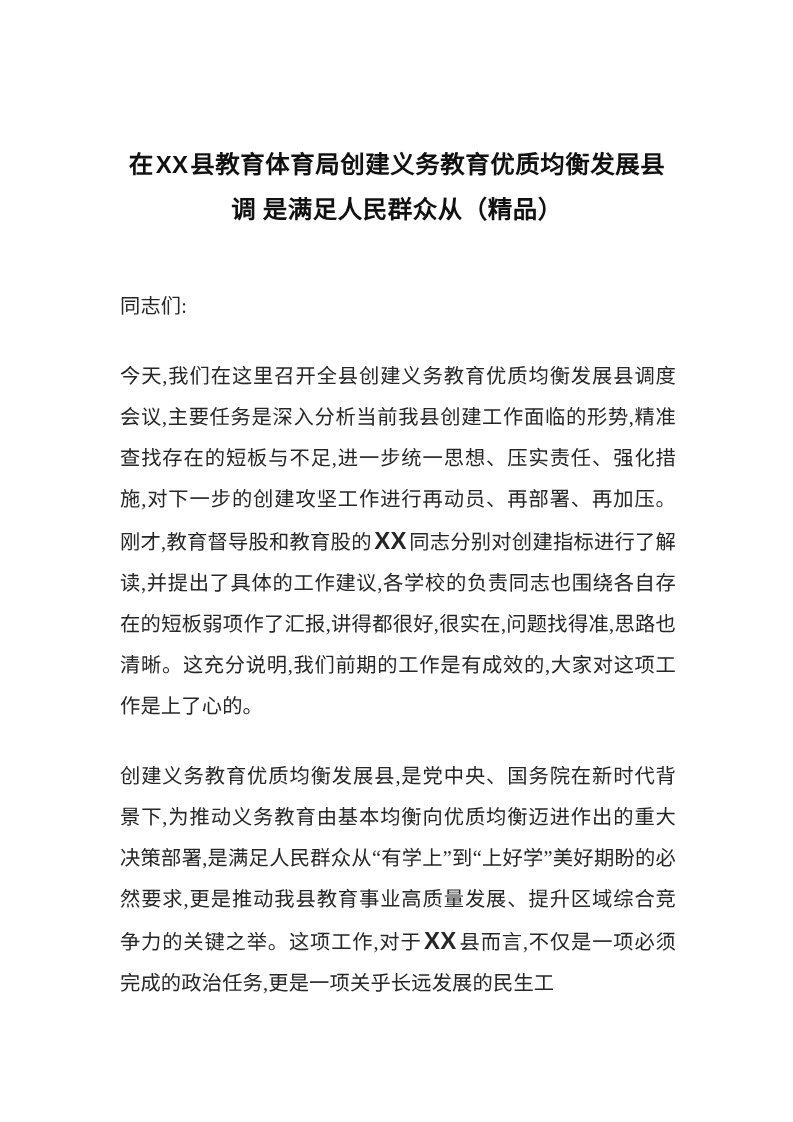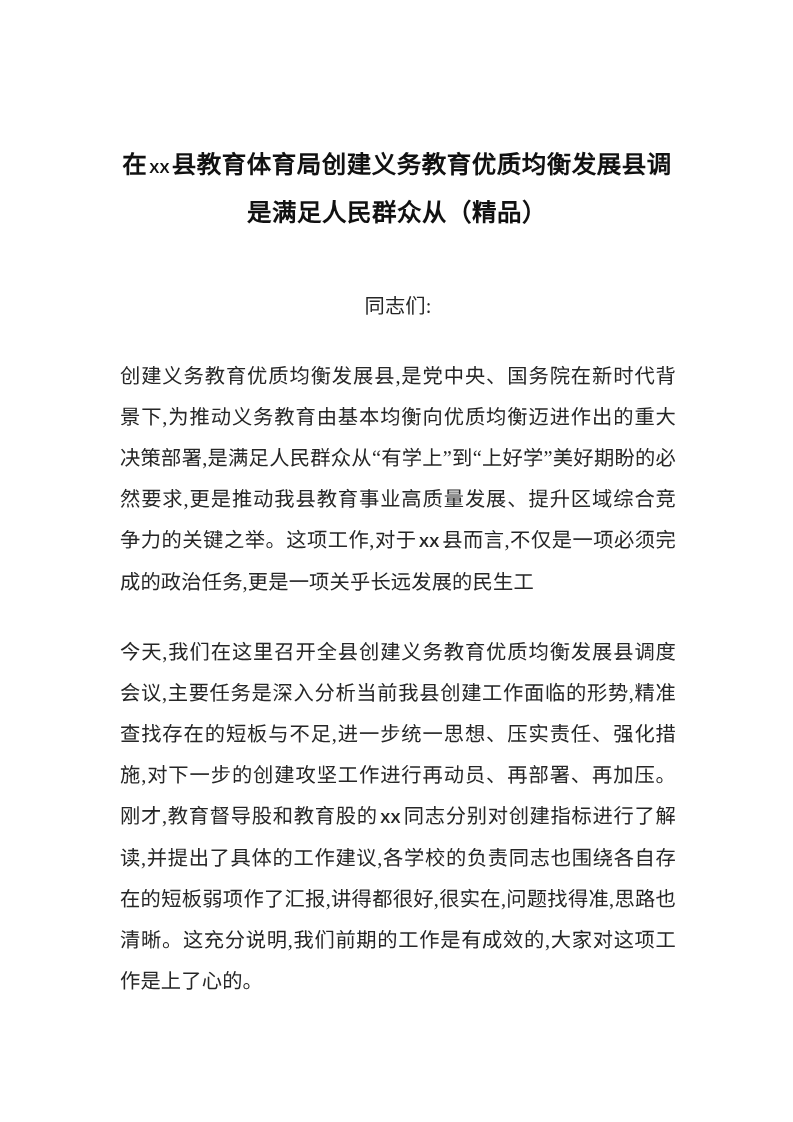--- a/index.html
+++ b/index.html
@@ -55,52 +55,52 @@
     color: #262626;
     text-align: justify;
     text-justify: inter-character;
     letter-spacing: 0.15px;
     margin: 0;
     text-indent: 0;
   }
 
   
   .para.salutation {
-    text-align: center;
+    text-align: left;
     margin-bottom: 29px;
   }
 
   .para + .para {
     margin-top: 29px;
   }
 
   
   .para.clipped {
     text-align: justify;
   }
 
   .latin {
     font-family: "Liberation Sans", "DejaVu Sans", sans-serif;
     font-weight: 700;
     letter-spacing: 0.2px;
     padding: 0 2.5px;
-    font-size: 15px;
+    font-size: 24px;
   }
 </style>
 </head>
 <body>
 
 <div id="page" style="height: 1122px;">
 
   <h1 class="doc-title">
     <span><span>在</span><span class="latin">XX</span><span>县教育体育局创建义务教育优质均衡发展县调</span></span>
     <span>是满足人民群众从（精品）</span>
   </h1>
 
   <div class="doc-body">
     <p class="para salutation">同志们:</p>
     <div id="paragraph-container">
+        <p class="para"><span>今天,我们在这里召开全县创建义务教育优质均衡发展县调度会议,主要任务是深入分析当前我县创建工作面临的形势,精准查找存在的短板与不足,进一步统一思想、压实责任、强化措施,对下一步的创建攻坚工作进行再动员、再部署、再加压。刚才,教育督导股和教育股的</span><span class="latin">XX</span><span>同志分别对创建指标进行了解读,并提出了具体的工作建议,各学校的负责同志也围绕各自存在的短板弱项作了汇报,讲得都很好,很实在,问题找得准,思路也清晰。这充分说明,我们前期的工作是有成效的,大家对这项工作是上了心的。</span></p>
         <p class="para clipped"><span>创建义务教育优质均衡发展县,是党中央、国务院在新时代背景下,为推动义务教育由基本均衡向优质均衡迈进作出的重大决策部署,是满足人民群众从“有学上”到“上好学”美好期盼的必然要求,更是推动我县教育事业高质量发展、提升区域综合竞争力的关键之举。这项工作,对于</span><span class="latin">XX</span><span>县而言,不仅是一项必须完成的政治任务,更是一项关乎长远发展的民生工</span></p>
-        <p class="para"><span>今天,我们在这里召开全县创建义务教育优质均衡发展县调度会议,主要任务是深入分析当前我县创建工作面临的形势,精准查找存在的短板与不足,进一步统一思想、压实责任、强化措施,对下一步的创建攻坚工作进行再动员、再部署、再加压。刚才,教育督导股和教育股的</span><span class="latin">XX</span><span>同志分别对创建指标进行了解读,并提出了具体的工作建议,各学校的负责同志也围绕各自存在的短板弱项作了汇报,讲得都很好,很实在,问题找得准,思路也清晰。这充分说明,我们前期的工作是有成效的,大家对这项工作是上了心的。</span></p>
       </div>
   </div>
 
 </div>
 
 </body></html>

